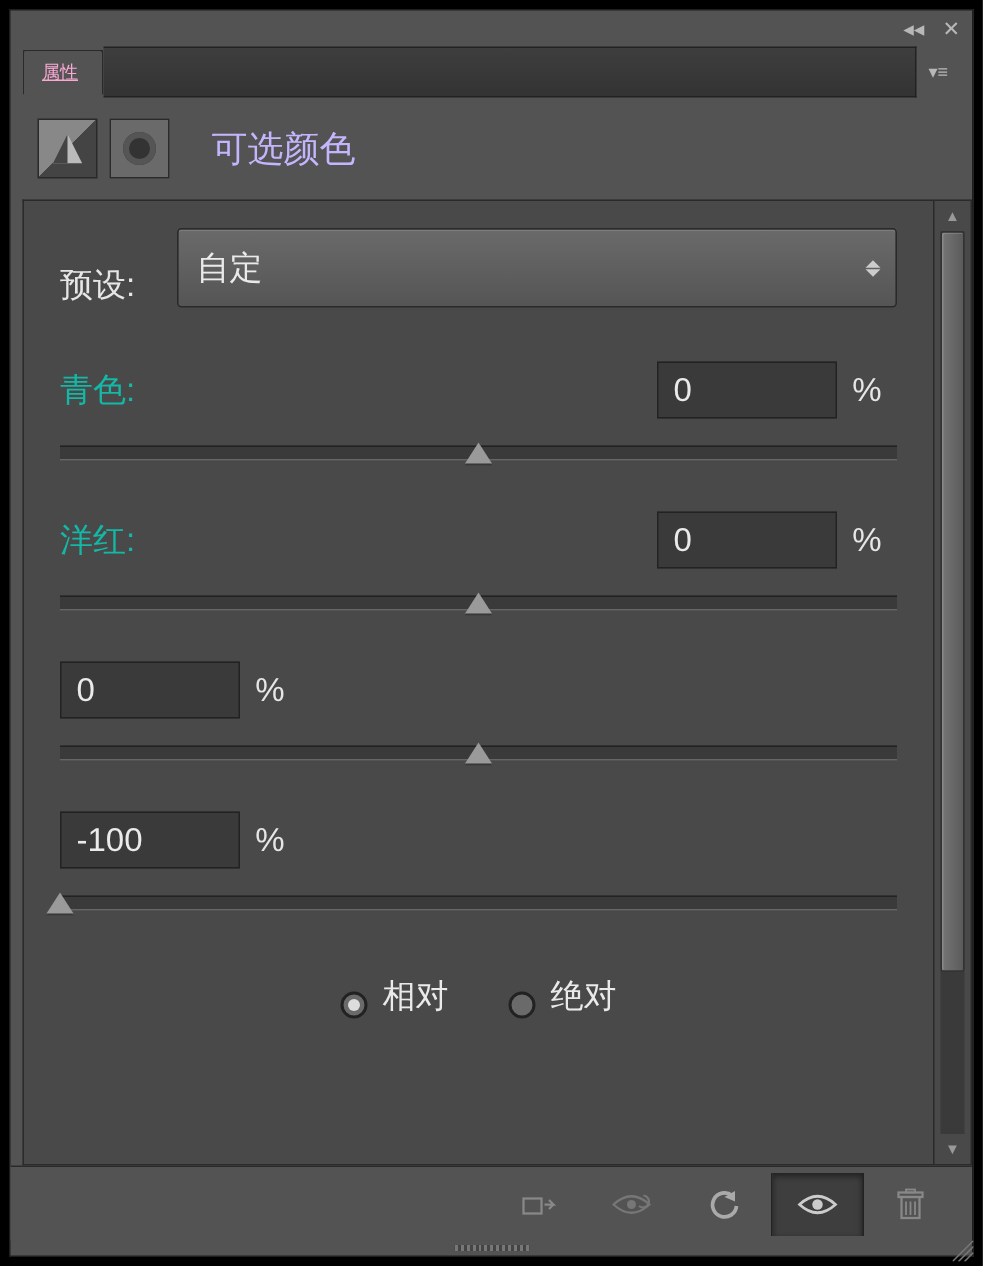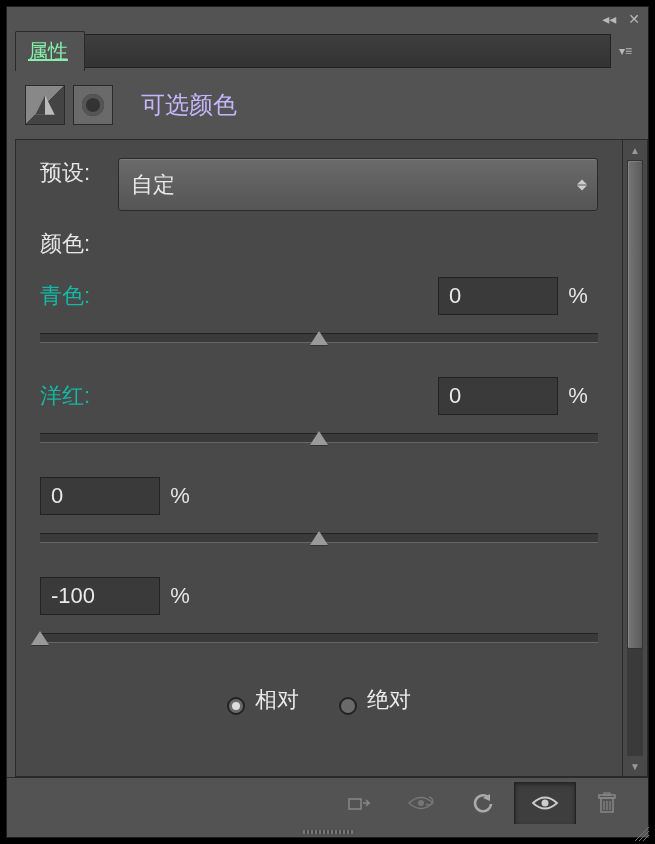--- a/index.html
+++ b/index.html
@@ -2,36 +2,36 @@
 <html><head>
 <meta charset="utf-8">
 <style>
   * { box-sizing: border-box; margin: 0; padding: 0; font-family: "Microsoft YaHei", sans-serif; }
   body { background: #000; width: 655px; height: 844px; overflow: hidden; }
   .panel-wrap { padding: 6px; width: 655px; height: 844px; }
   .panel { background: #535353; border: 1px solid #1e1e1e; height: 100%; display: flex; flex-direction: column; }
   .titlebar { height: 24px; display: flex; justify-content: flex-end; align-items: center; padding: 0 8px; gap: 12px; }
   .tb-icon { color: #b8b8b8; font-size: 14px; cursor: pointer; }
   .tabrow { display: flex; align-items: center; padding: 0 8px; }
-  .tab { background: #535353; color: #86efac; padding: 6px 16px 6px 12px; font-size: 20px; border: 1px solid #2a2a2a; border-bottom: none; border-radius: 2px 2px 0 0; text-decoration: underline; }
+  .tab { background: #535353; color: #f9a8d4; padding: 6px 16px 6px 12px; font-size: 12px; border: 1px solid #2a2a2a; border-bottom: none; border-radius: 2px 2px 0 0; text-decoration: underline; }
   .tab-rest { flex: 1; height: 34px; background: linear-gradient(#3e3e3e,#333); border: 1px solid #222; border-left: none; }
   .menu-icon { color: #b8b8b8; font-size: 12px; padding: 0 8px; cursor: pointer; }
   .header { display: flex; align-items: center; gap: 8px; padding: 14px 18px; }
   .adj-icon { width: 40px; height: 40px; background: linear-gradient(135deg,#888 0%,#888 50%,#444 50%,#444 100%); border: 1px solid #2a2a2a; display:flex;align-items:center;justify-content:center; }
   .adj-icon svg { width: 26px; height: 26px; }
   .mask-icon { width: 40px; height: 40px; background: #6a6a6a; border: 1px solid #2a2a2a; display: flex; align-items: center; justify-content: center; }
   .mask-circle { width: 22px; height: 22px; border-radius: 50%; background: #333; box-shadow: inset 0 0 0 4px #555; }
   .panel-title { color: #c4b5fd; font-size: 24px; margin-left: 20px; }
   .body { display: flex; flex: 1; padding: 0 0 0 8px; min-height: 0; }
   .inner { flex: 1; background: #494949; border: 1px solid #2a2a2a; border-right: none; padding: 18px 24px 12px 24px; display: flex; flex-direction: column; }
   .scrollbar { width: 26px; background: #494949; border: 1px solid #2a2a2a; display:flex;flex-direction:column; }
   .scroll-btn { height:20px; display:flex;align-items:center;justify-content:center;color:#999;font-size:10px;}
   .scroll-track { flex:1; background:#3a3a3a; margin:0 4px; position:relative;}
   .scroll-thumb { position:absolute;top:0;left:0;right:0;height:82%; background: linear-gradient(90deg,#757575,#5b5b5b); border:1px solid #333; border-radius:2px; box-shadow: inset 1px 1px 0 rgba(255,255,255,.15);}
-  .row { display: flex; align-items: flex-start; margin-bottom: 18px; }
+  .row { display: flex; align-items: flex-end; margin-bottom: 18px; }
   .row-label { width: 78px; color: #e6e6e6; font-size: 22px; text-align: left; }
   .select { flex: 1; height: 53px; background: linear-gradient(#6a6a6a,#555); border: 1px solid #2a2a2a; border-radius: 3px; display: flex; align-items: center; padding: 0 12px; color: #eaeaea; font-size: 22px; position: relative; box-shadow: inset 0 1px 0 rgba(255,255,255,.12); cursor: pointer; }
   .select .arrows { position: absolute; right: 10px; top: 50%; transform: translateY(-50%); display:flex;flex-direction:column;gap:1px; }
   .select .arrows span { width: 0; height: 0; border-left: 5px solid transparent; border-right: 5px solid transparent; }
   .select .arrows .up { border-bottom: 5px solid #ccc; }
   .select .arrows .dn { border-top: 5px solid #ccc; }
   .swatch { width: 26px; height: 20px; background: #000; border: 1px solid #222; margin-right: 8px; }
   .slider-block { margin-bottom: 6px; }
   .slider-head { display: flex; align-items: center; }
   .slider-label { flex: 1; color: #14b8a6; font-size: 22px; }
@@ -88,21 +88,20 @@
           <div class="select">
             <span>自定</span>
             <div class="arrows">
                 <span class="up"></span>
                 <span class="dn"></span>
               </div>
           </div>
         </div>
 
         <div class="row">
-          <div class="row-label">颜色:</div>
         </div>
 
         <div class="slider-block">
           <div class="slider-head">
             <div class="slider-label">青色:</div>
             <div class="nbox">0</div>
             <div class="pct">%</div>
           </div>
           <div class="track">
             <div class="thumb" style="left:50%"></div>

